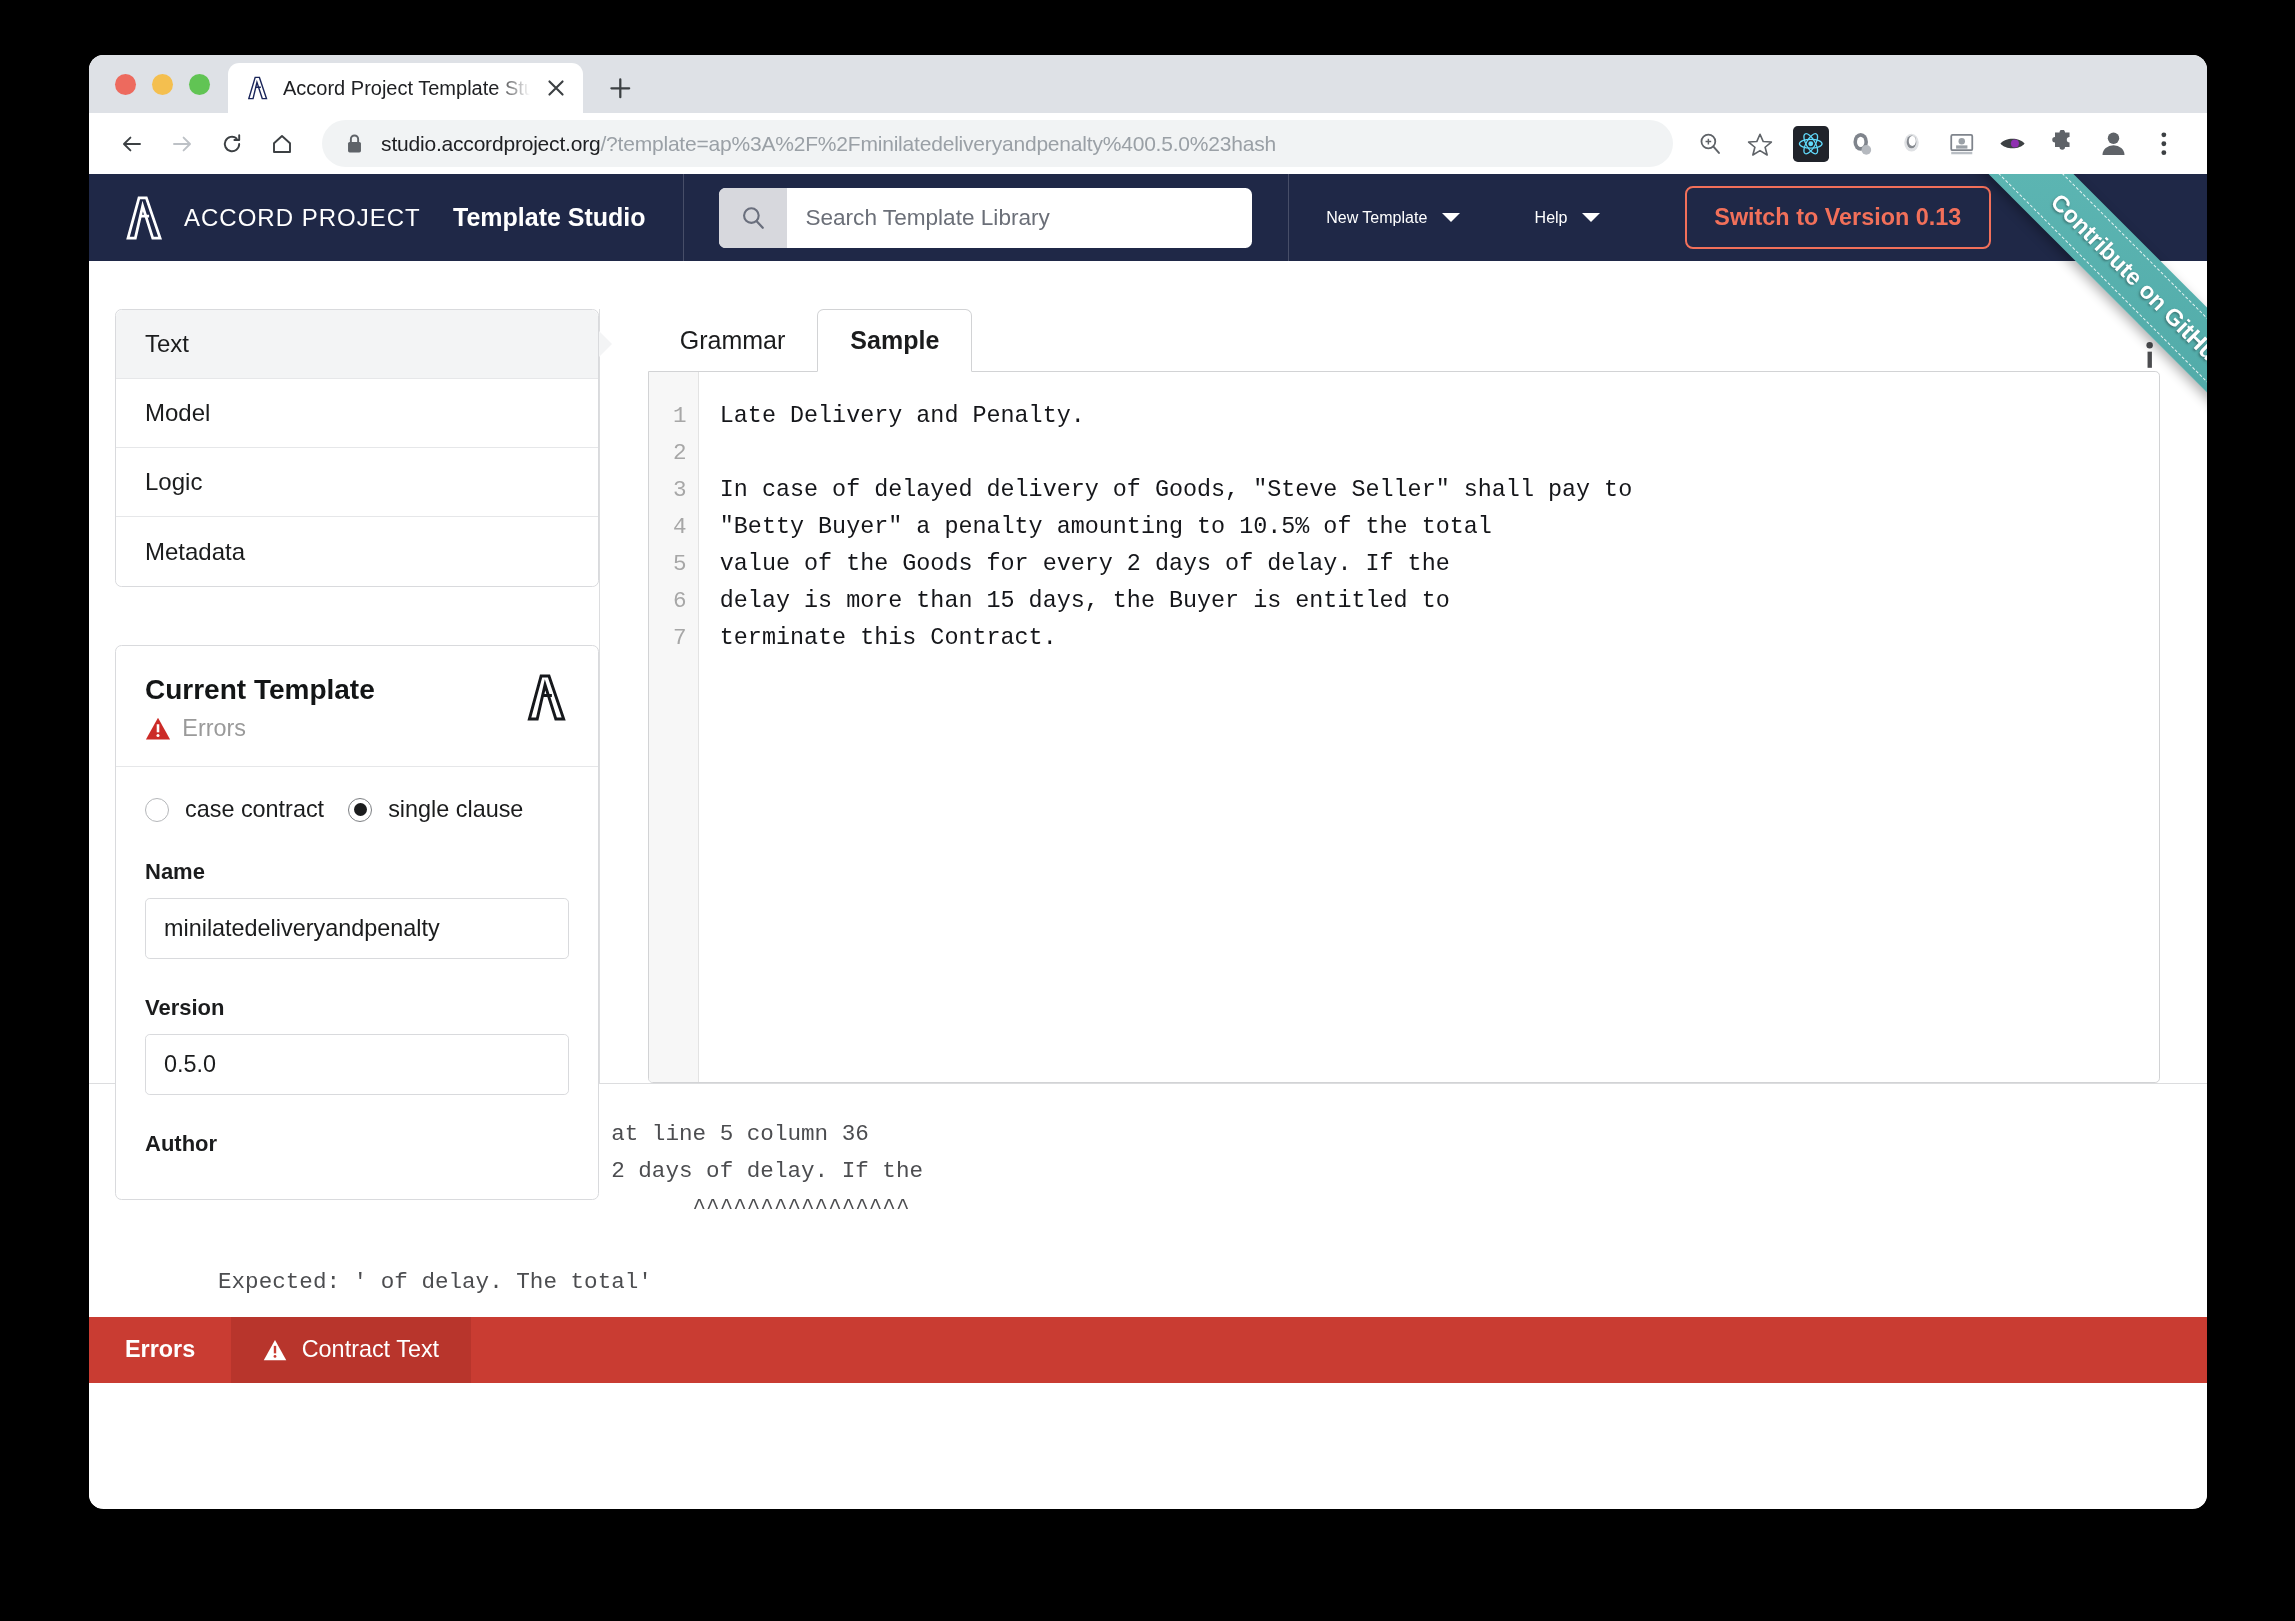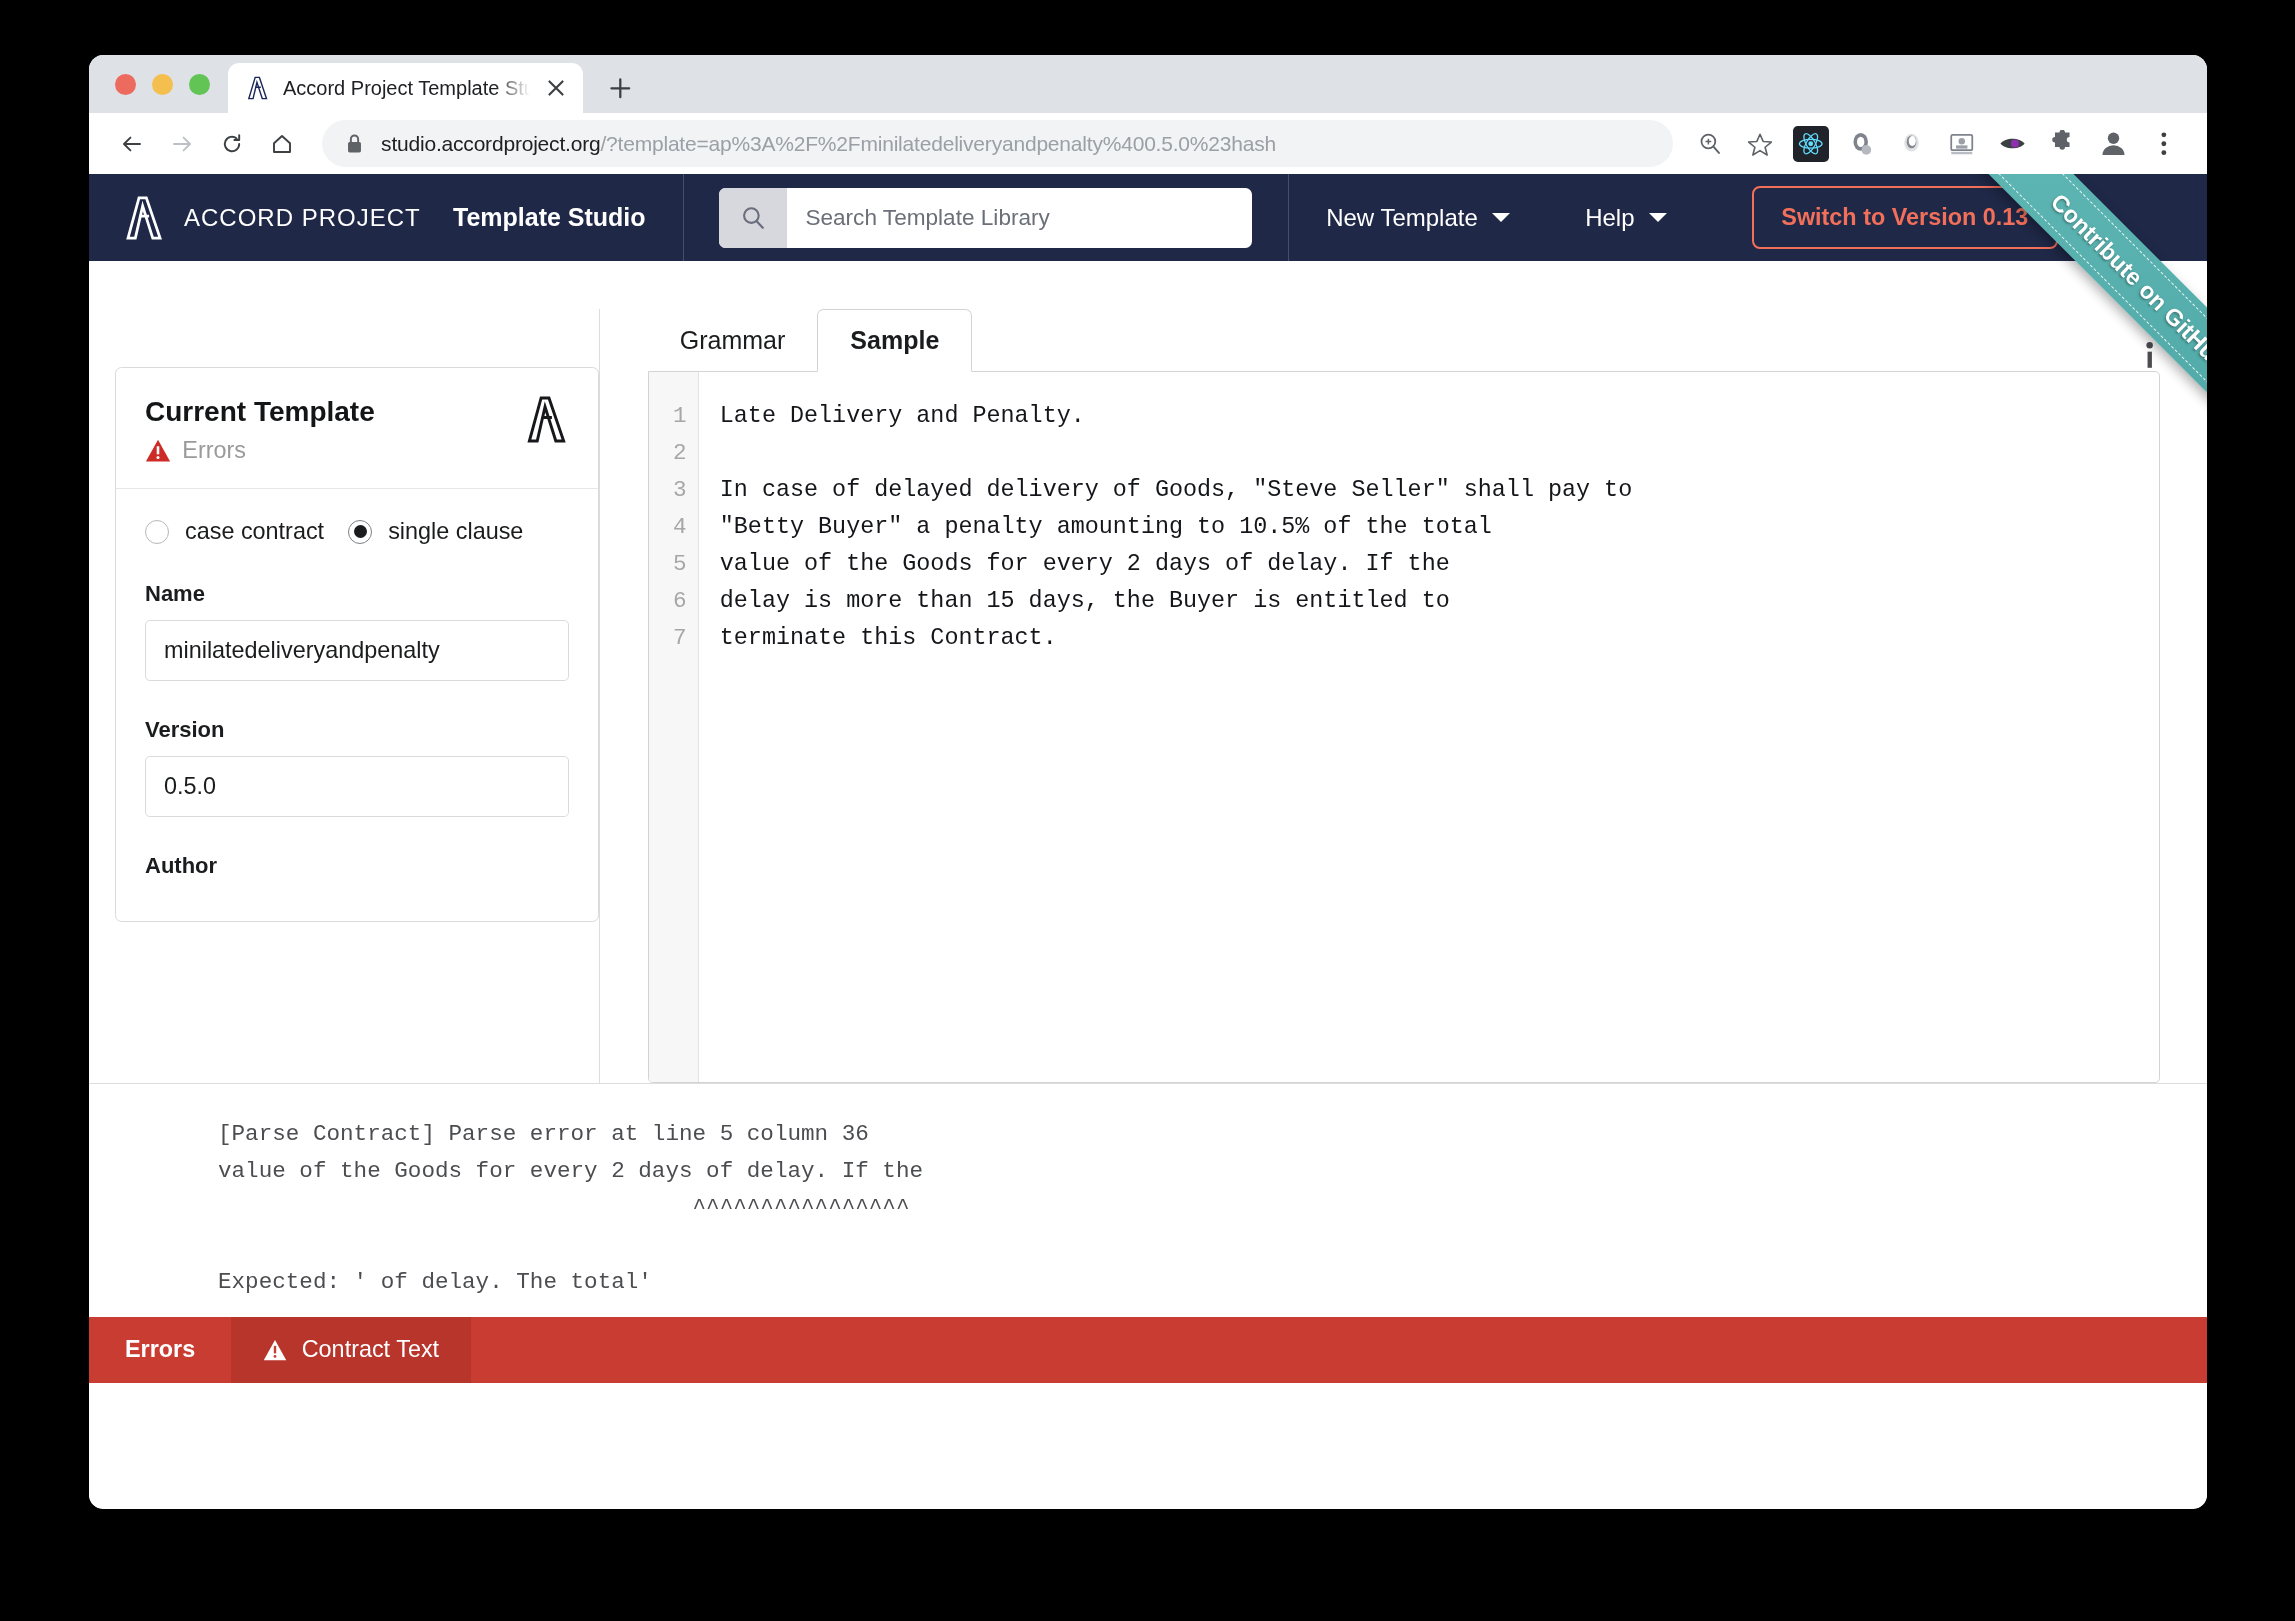--- a/index.html
+++ b/index.html
@@ -120,21 +120,21 @@
   .searchbox input {
     border:0; outline:0; background:transparent;
     height:100%; width:100%; padding: 0 18px;
     font-family:"Liberation Sans",sans-serif; font-size:22.6px; color:#33373f;
   }
   .searchbox input::placeholder { color:#6b6f78; }
 
   .hdr-nav { display:flex; align-items:center; }
   .navitem {
     display:flex; align-items:center; gap:14.5px;
-    color:#fff; font-size:24px; padding: 0 37px; height:100%;justify-content:flex-end;
+    color:#fff; font-size:16px; padding: 0 37px; height:100%;justify-content:flex-end;
   }
   .caret { width:0;height:0;border-left:9px solid transparent;border-right:9px solid transparent;border-top:9.7px solid #fff; }
 
   .hdr-right { display:flex; align-items:center; padding: 0 0 0 47px; flex:1 1 auto;}
   .versionbtn {
     border: 2.4px solid #f2705a; color:#f2705a; background:transparent;
     border-radius: 8px; font-family:"Liberation Sans",sans-serif;
     font-size:23.4px; font-weight:700; padding: 16px 27.5px;
     white-space:nowrap;
   }
@@ -438,20 +438,34 @@
 
       <div class="ribbon">
         <span>Contribute on GitHub</span>
       </div>
     </div>
 
     <div class="appbody">
 
       <div class="leftcol">
 
+        <div class="menucard">
+          <div class="menuitem active">
+            <span>Text</span>
+          </div>
+          <div class="menuitem">
+            <span>Model</span>
+          </div>
+          <div class="menuitem">
+            <span>Logic</span>
+          </div>
+          <div class="menuitem">
+            <span>Metadata</span>
+          </div>
+        </div>
 
         <div class="tplcard">
           <div class="tplhead">
             <div>
               <h2>Current Template</h2>
               <div class="errline">
                 <svg width="26" height="23.4" viewBox="0 0 32 29">
                   <path d="M16 1 L31 28 L1 28 Z" fill="#cc2b27"></path>
                   <rect x="14.4" y="9" width="3.2" height="10" fill="#fff"></rect>
                   <circle cx="16" cy="23" r="1.9" fill="#fff"></circle>

